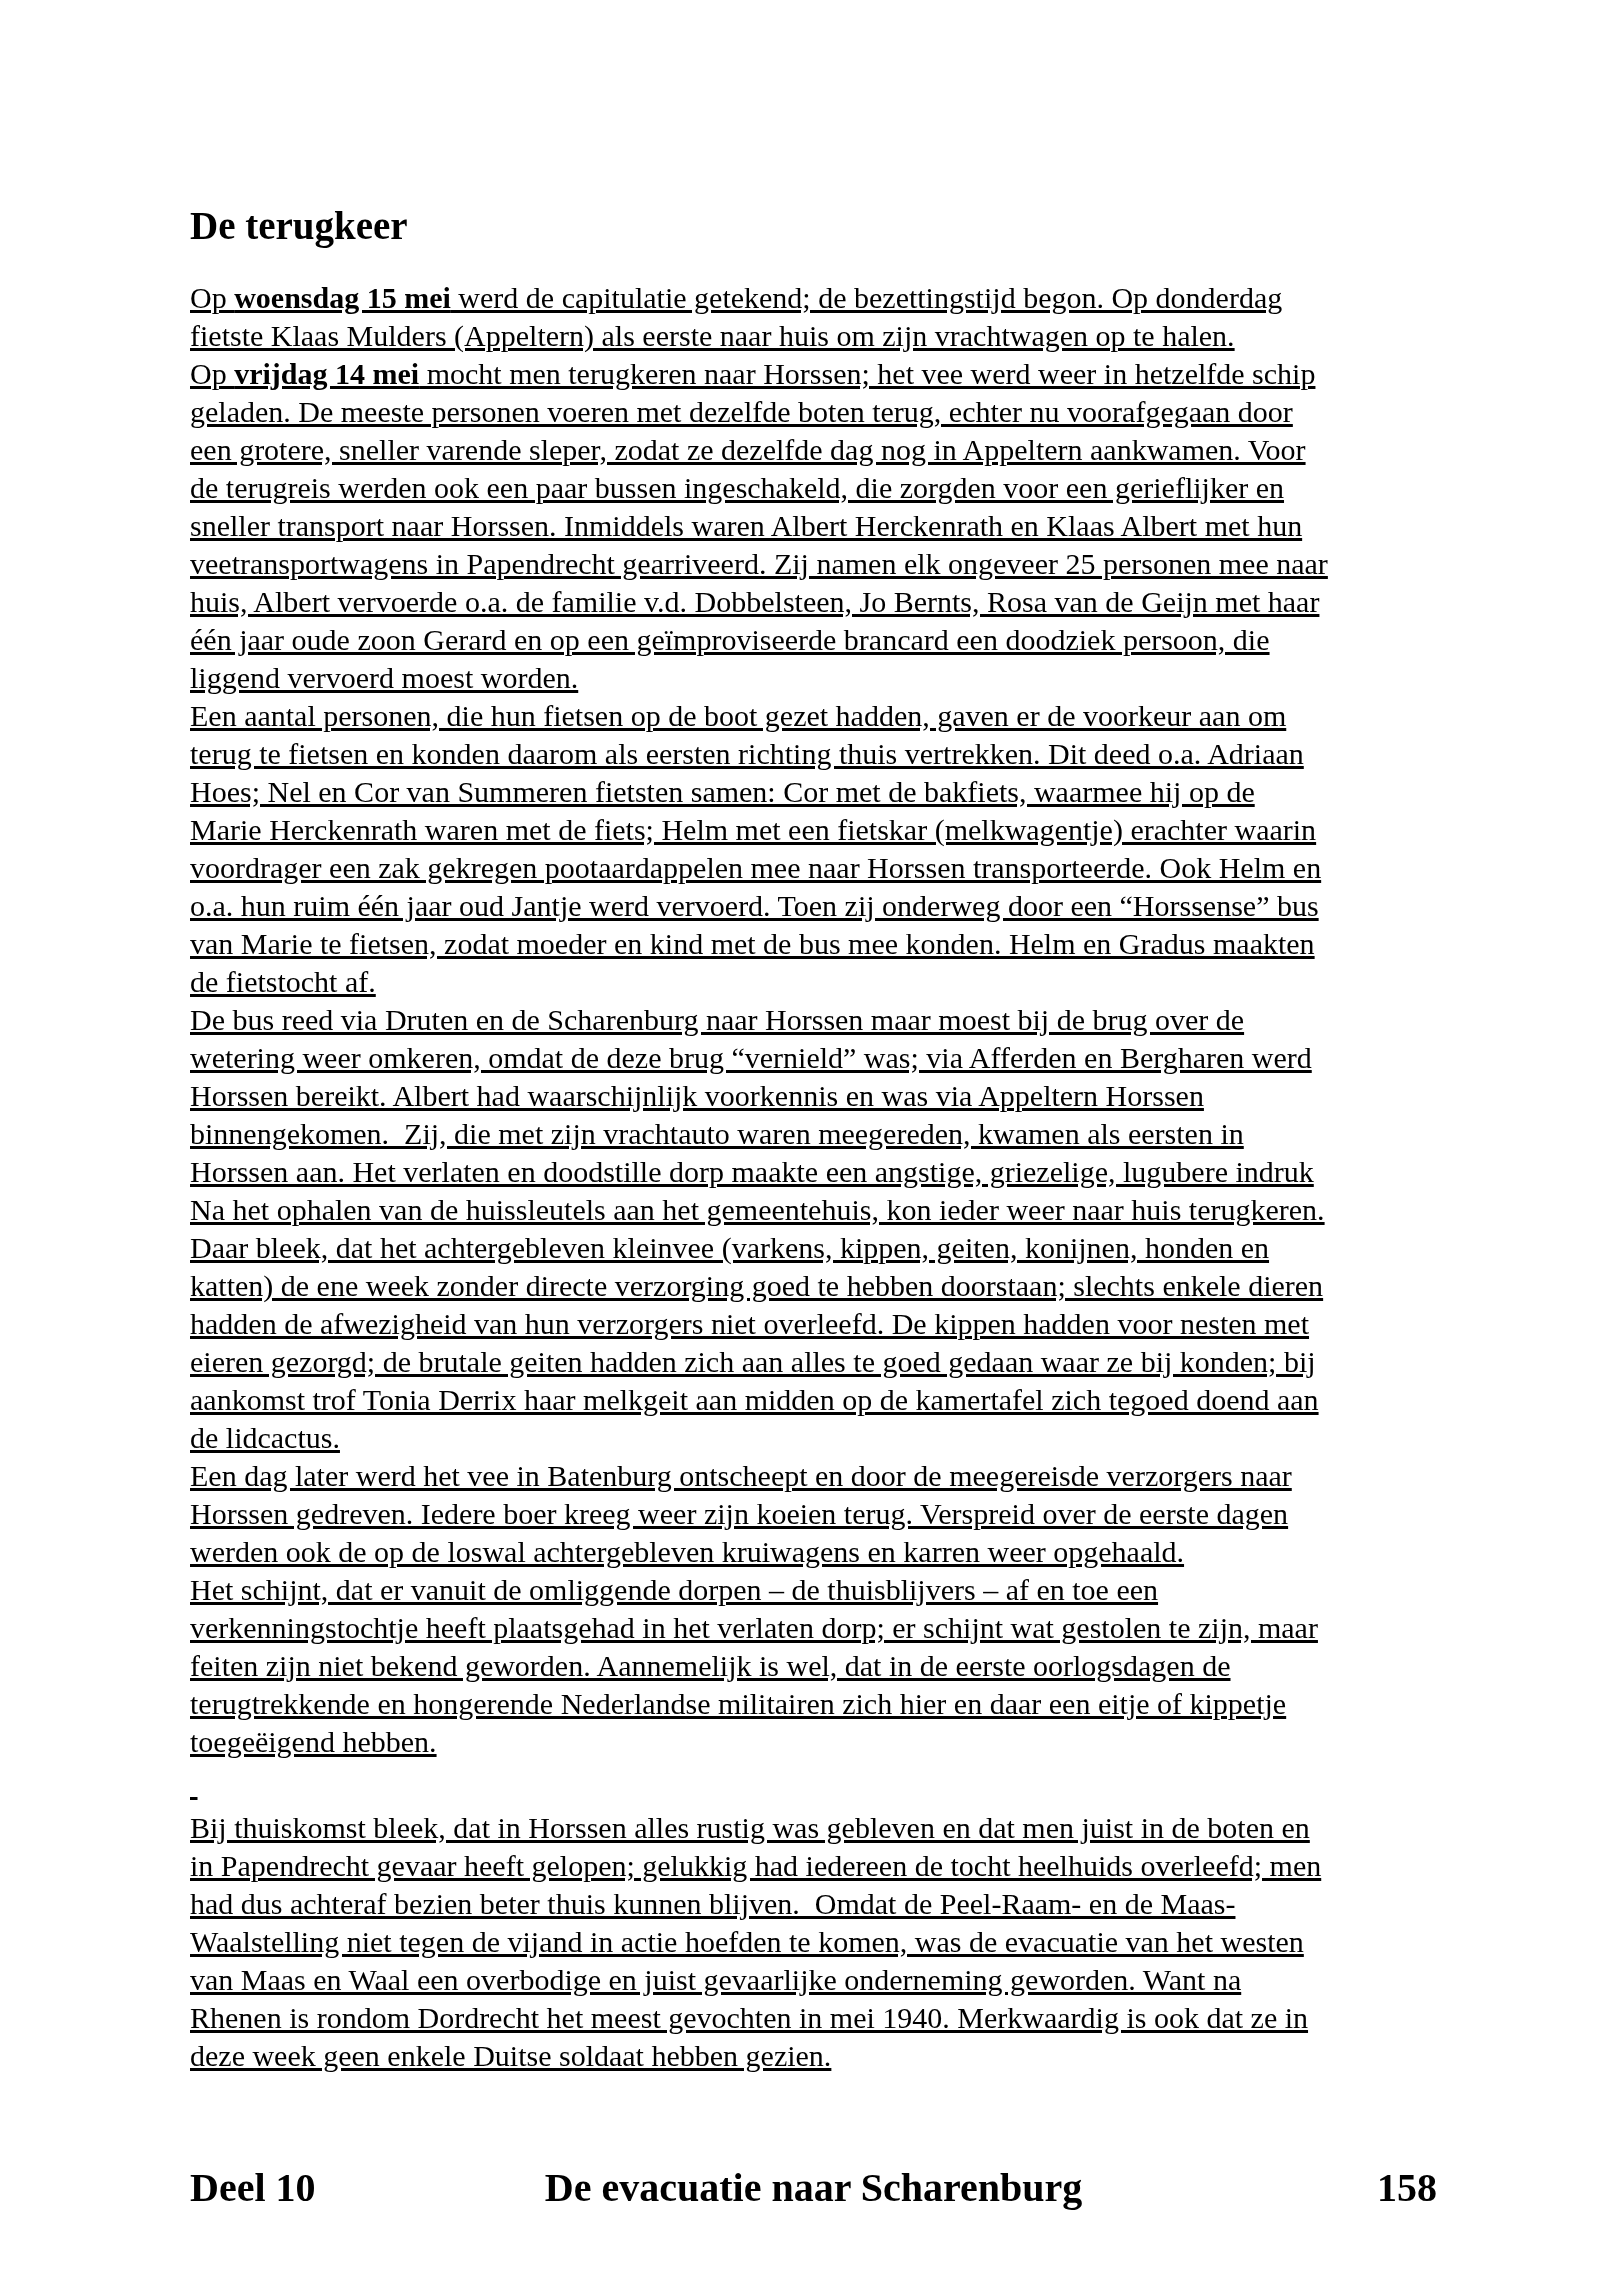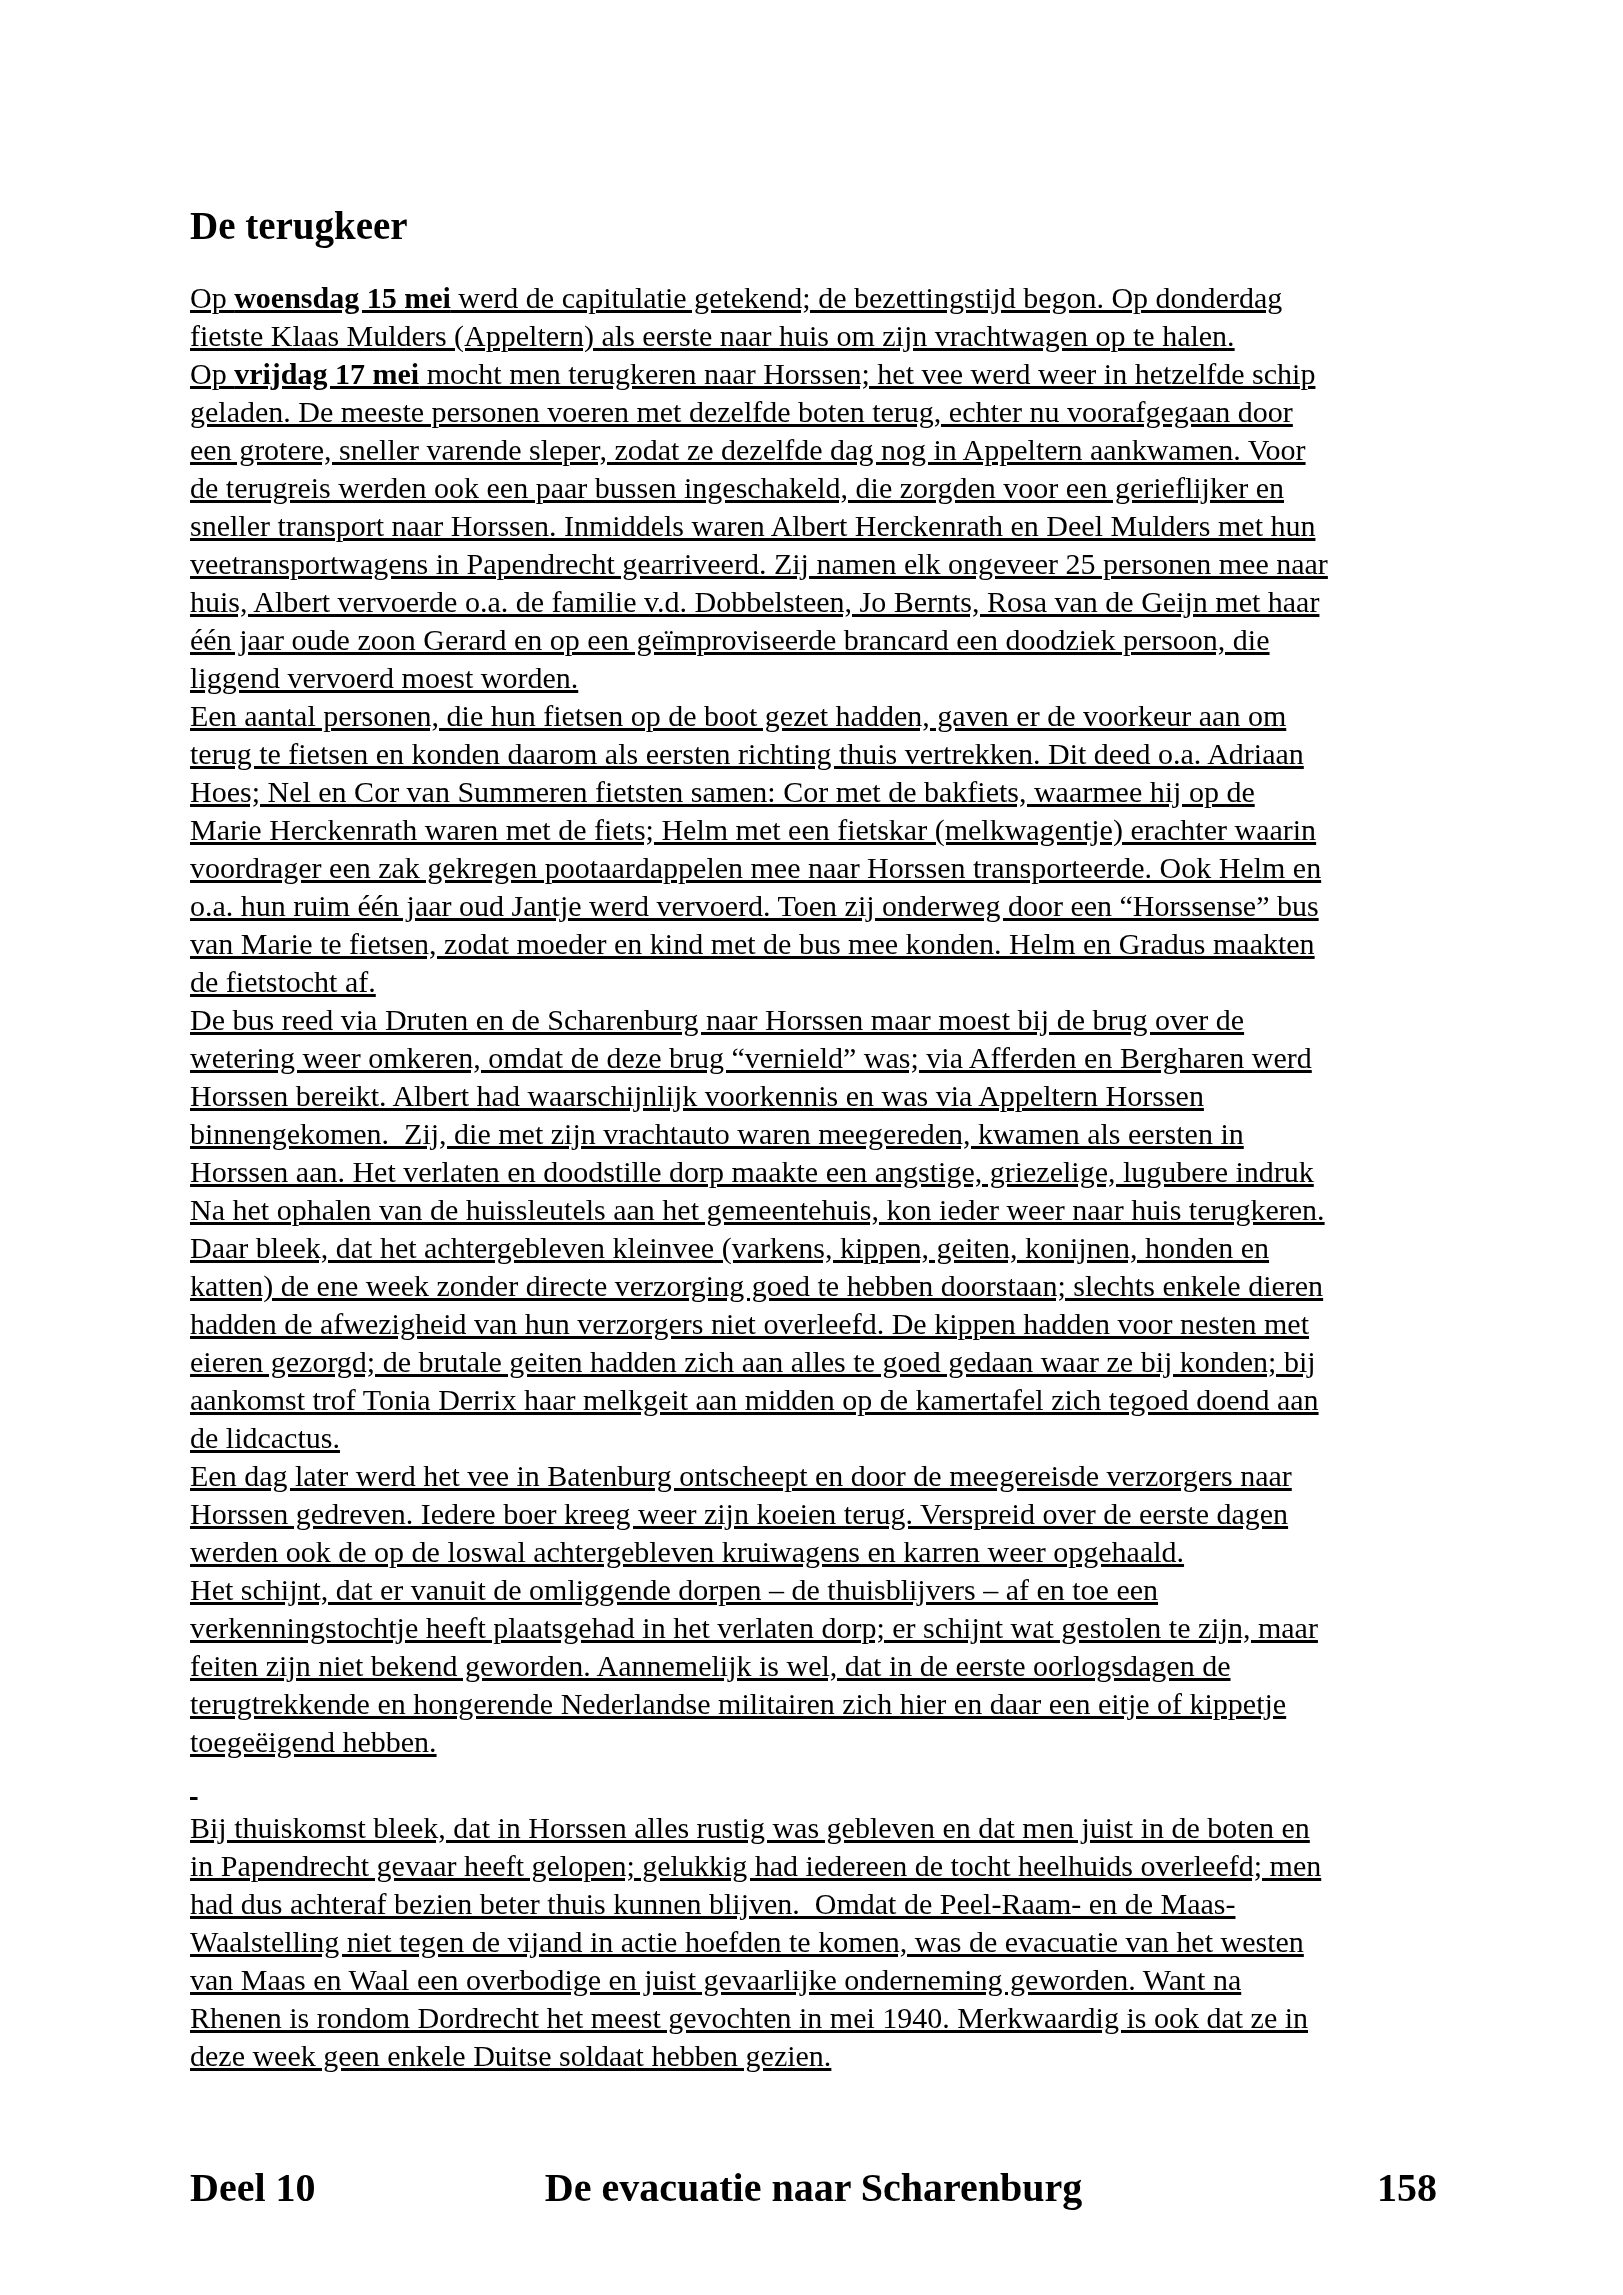--- a/index.html
+++ b/index.html
@@ -60,25 +60,25 @@
   .f-right { position: absolute; right: 0; top: 0; white-space: pre; }
 </style>
 </head>
 <body>
 
 <div class="page">
   <h1 class="title">De terugkeer</h1>
   <div class="body-text" id="body-lines">
       <div class="line"><span>Op </span><span class="b">woensdag 15 mei</span><span> werd de capitulatie getekend; de bezettingstijd begon. Op donderdag</span></div>
       <div class="line"><span>fietste Klaas Mulders (Appeltern) als eerste naar huis om zijn vrachtwagen op te halen.</span></div>
-      <div class="line"><span>Op </span><span class="b">vrijdag 17 mei</span><span> mocht men terugkeren naar Horssen; het vee werd weer in hetzelfde schip</span></div>
+      <div class="line"><span>Op </span><span class="b">vrijdag 14 mei</span><span> mocht men terugkeren naar Horssen; het vee werd weer in hetzelfde schip</span></div>
       <div class="line"><span>geladen. De meeste personen voeren met dezelfde boten terug, echter nu voorafgegaan door</span></div>
       <div class="line"><span>een grotere, sneller varende sleper, zodat ze dezelfde dag nog in Appeltern aankwamen. Voor</span></div>
       <div class="line"><span>de terugreis werden ook een paar bussen ingeschakeld, die zorgden voor een gerieflijker en</span></div>
-      <div class="line"><span>sneller transport naar Horssen. Inmiddels waren Albert Herckenrath en Deel Mulders met hun</span></div>
+      <div class="line"><span>sneller transport naar Horssen. Inmiddels waren Albert Herckenrath en Klaas Albert met hun</span></div>
       <div class="line"><span>veetransportwagens in Papendrecht gearriveerd. Zij namen elk ongeveer 25 personen mee naar</span></div>
       <div class="line"><span>huis, Albert vervoerde o.a. de familie v.d. Dobbelsteen, Jo Bernts, Rosa van de Geijn met haar</span></div>
       <div class="line"><span>één jaar oude zoon Gerard en op een geïmproviseerde brancard een doodziek persoon, die</span></div>
       <div class="line"><span>liggend vervoerd moest worden.</span></div>
       <div class="line"><span>Een aantal personen, die hun fietsen op de boot gezet hadden, gaven er de voorkeur aan om</span></div>
       <div class="line"><span>terug te fietsen en konden daarom als eersten richting thuis vertrekken. Dit deed o.a. Adriaan</span></div>
       <div class="line"><span>Hoes; Nel en Cor van Summeren fietsten samen: Cor met de bakfiets, waarmee hij op de</span></div>
       <div class="line"><span>Marie Herckenrath waren met de fiets; Helm met een fietskar (melkwagentje) erachter waarin</span></div>
       <div class="line"><span>voordrager een zak gekregen pootaardappelen mee naar Horssen transporteerde. Ook Helm en</span></div>
       <div class="line"><span>o.a. hun ruim één jaar oud Jantje werd vervoerd. Toen zij onderweg door een “Horssense” bus</span></div>

